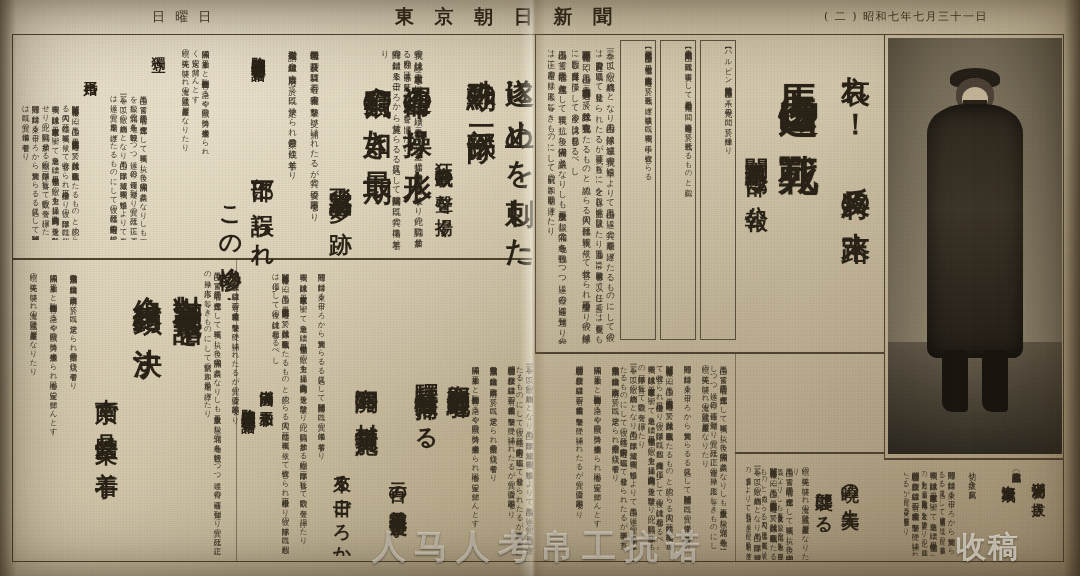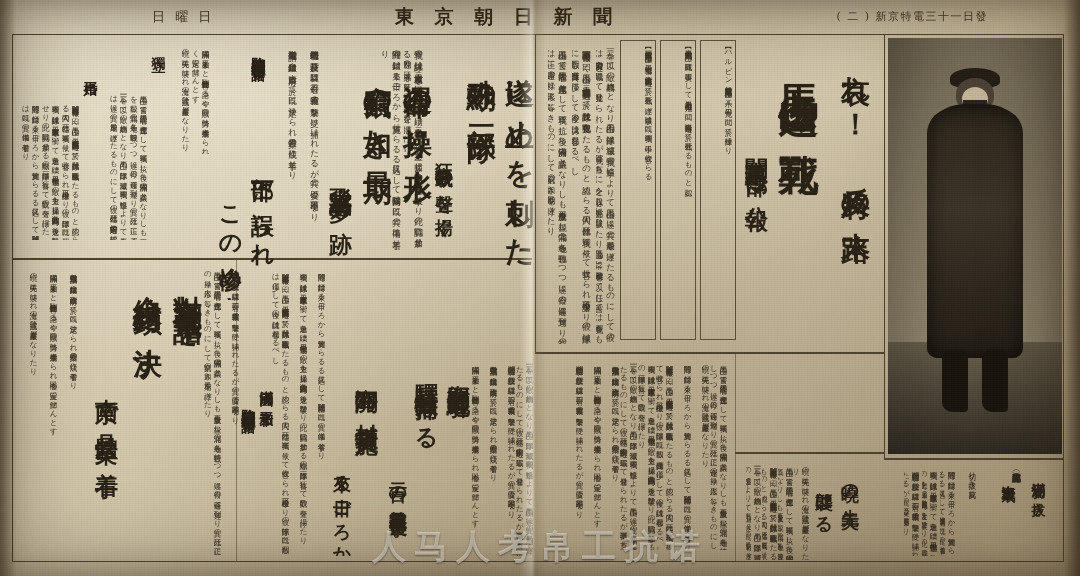--- a/index.html
+++ b/index.html
@@ -290,21 +290,21 @@
 </style>
 </head>
 <body>
 
 <div id="page">
   <div class="paper"></div>
 
   <div class="masthead">
     <div class="mast-date-l">日 曜 日</div>
     <div class="mast-title">東 京 朝 日 新 聞</div>
-    <div class="mast-date-r">( 二 ) 新京特電三十一日發</div>
+    <div class="mast-date-r">( 二 ) 昭和七年七月三十一日</div>
   </div>
 
   <div class="frame"></div>
 
   <div class="hrule" style="left:12px; top:258px; width:520px;"></div>
   <div class="hrule" style="left:535px; top:352px; width:350px;"></div>
   <div class="hrule" style="left:884px; top:458px; width:180px;"></div>
   <div class="hrule" style="left:735px; top:452px; width:150px;"></div>
 
   <div class="vrule" style="left:884px; top:34px; height:424px;"></div>
@@ -430,13 +430,14 @@
   <div class="body-col tiny" style="left:922px; top:466px; height:90px; width:16px;">我軍の討伐隊は二十六日夜來嚴寒を衝いて急追を續け二十七日早朝遂に敵の主力を捕捉し激戰數時間の後之を撃破せり此の戰鬪に參加せる殊勳の三部隊は狂喜して凱歌の聲を揚げたり</div>
   <div class="body-col tiny" style="left:904px; top:466px; height:90px; width:16px;">衛門營地驛の驛長及び驛員は二百名の義勇軍の襲撃を受け捕はれたるが其の安否は目下不明なり</div>
 
   <div class="grain"></div>
   <div class="fold" style="left:520px;"></div>
   <div class="edge l"></div>
   <div class="edge r"></div>
   <div class="vignette"></div>
 
   <div class="watermark">人马人考帛工抗诺</div>
+  <div class="wm-badge">收稿</div>
 </div>
 
 </body></html>

